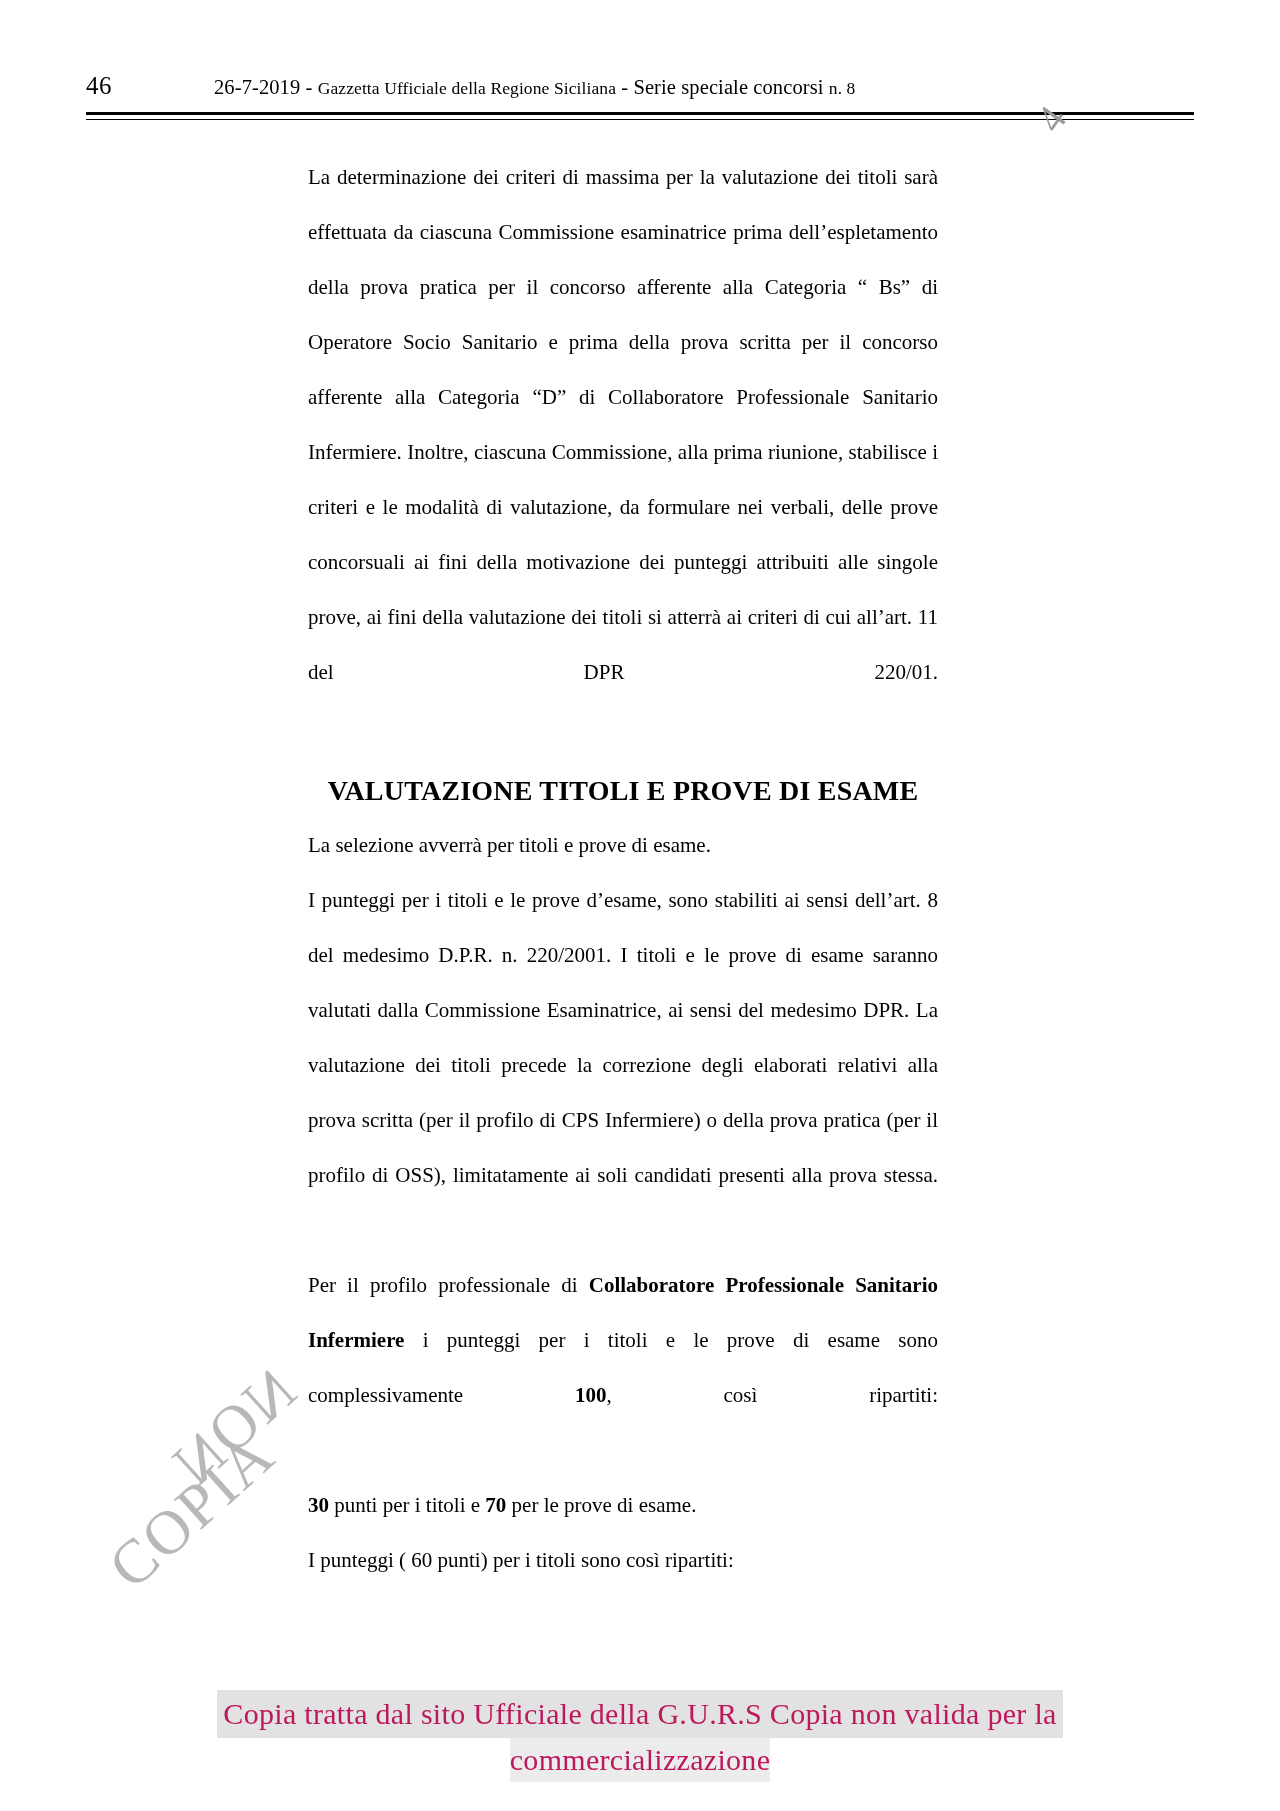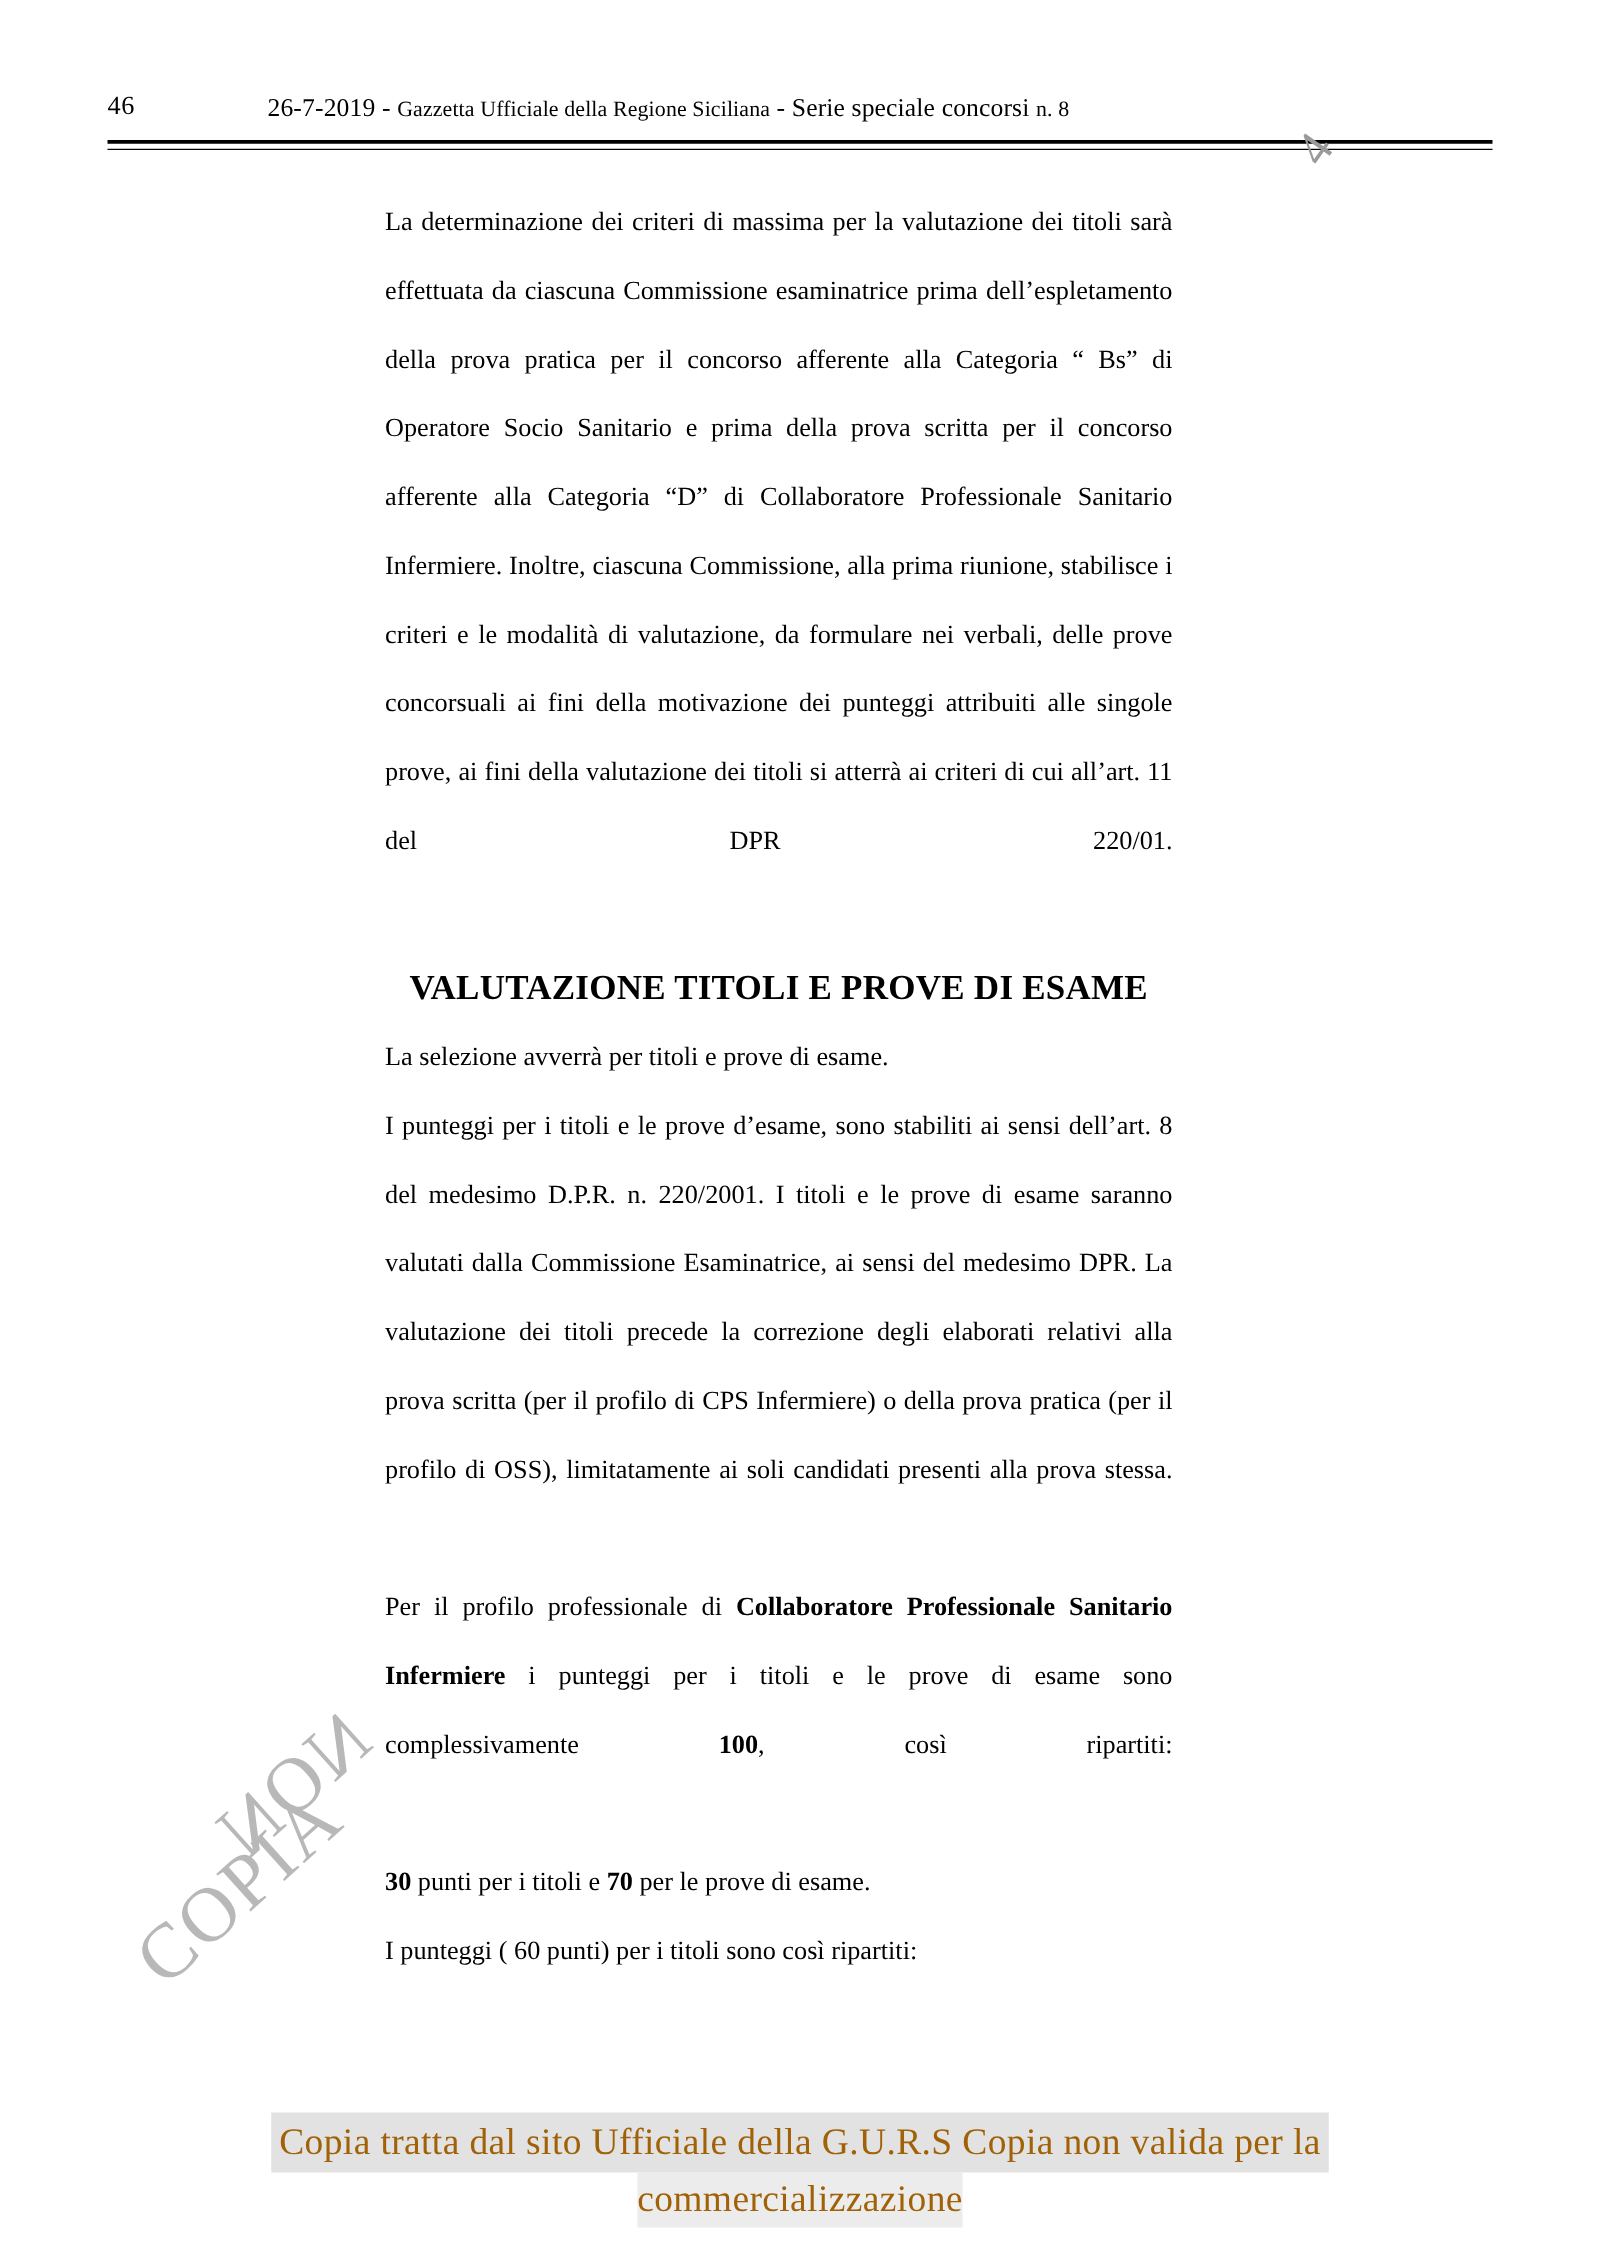--- a/index.html
+++ b/index.html
@@ -26,21 +26,21 @@
     position: absolute;
     top: 72px;
     left: 86px;
     right: 86px;
     height: 36px;
   }
   .page-number {
     position: absolute;
     left: 0;
     top: 0;
-    font-size: 21px;
+    font-size: 25px;
     letter-spacing: 0.5px;
   }
   .header-title {
     position: absolute;
     left: 128px;
     top: 4px;
     font-size: 20.5px;
     white-space: nowrap;
     letter-spacing: 0.1px;
   }
@@ -147,21 +147,21 @@
     pointer-events: none;
     user-select: none;
   }
 
   .footer-band {
     position: absolute;
     left: 160px;
     top: 1690px;
     width: 960px;
     text-align: center;
-    color: #a16207;
+    color: #be185d;
     font-size: 30px;
     line-height: 44px;
     letter-spacing: 0.3px;
     pointer-events: none;
     user-select: none;
   }
   .footer-band .fl1 {
     display: inline-block;
     background: #e2e2e2;
     padding: 2px 6px;

